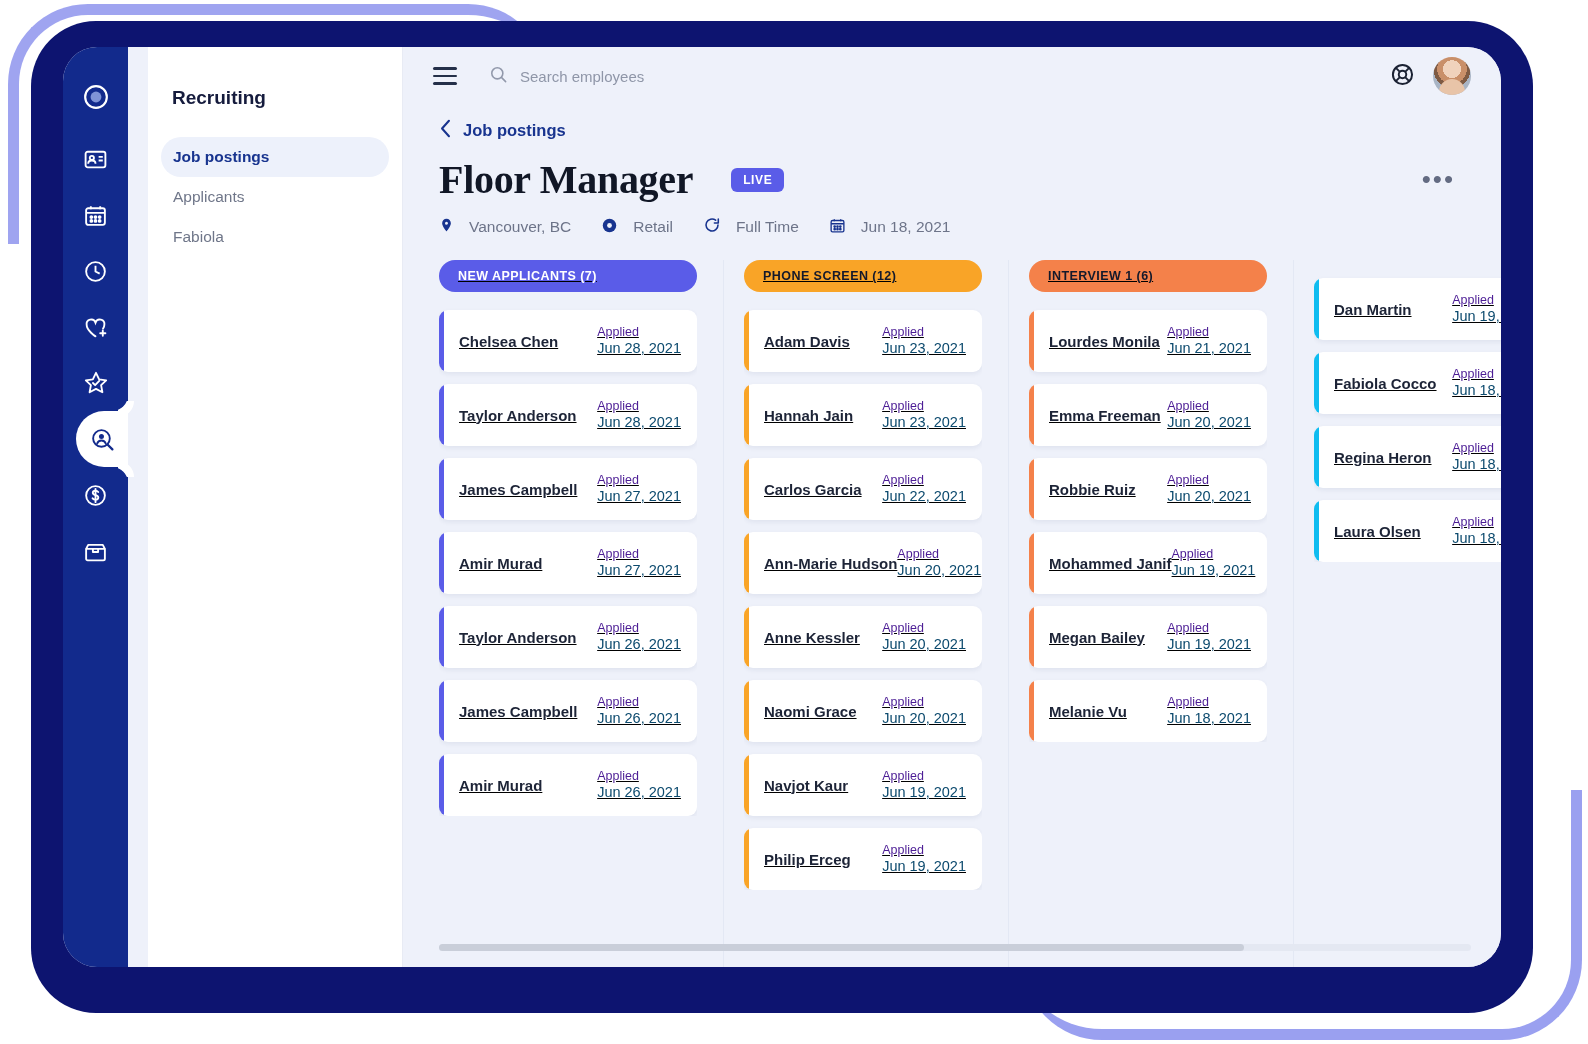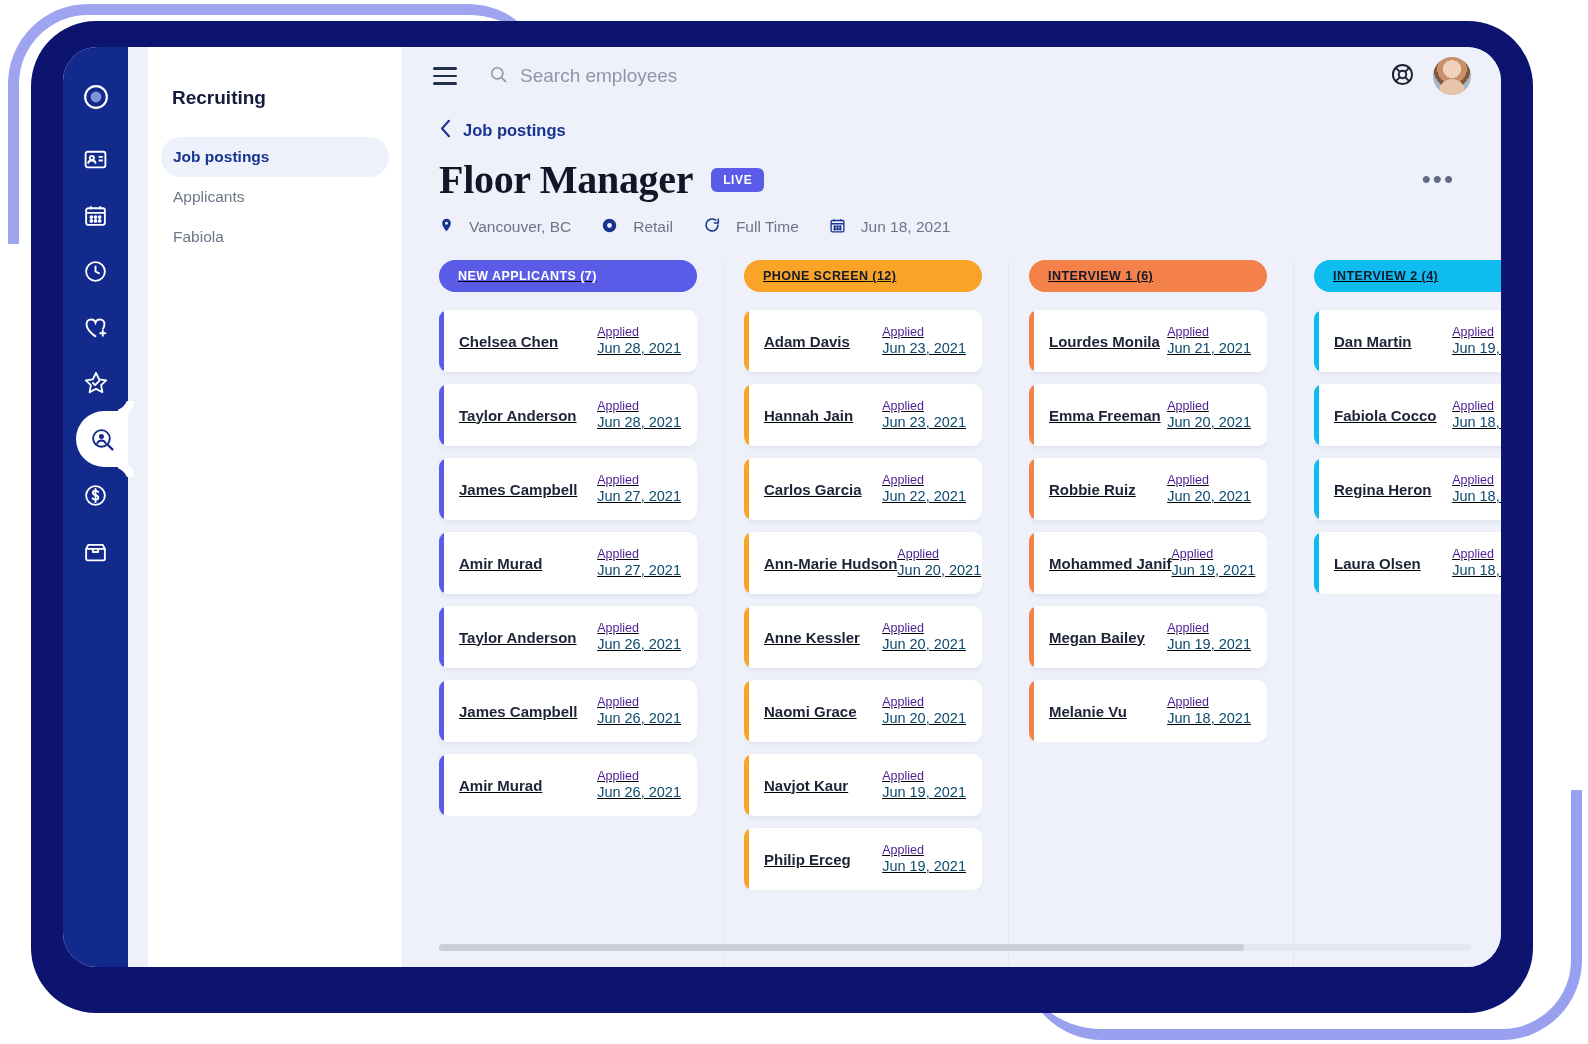--- a/index.html
+++ b/index.html
@@ -139,21 +139,21 @@
     display: flex;
     align-items: center;
     padding: 0 30px 0 30px;
     flex: 0 0 58px;
   }
   .hamburger { width: 24px; display: flex; flex-direction: column; gap: 5px; cursor: pointer; }
   .hamburger span { display:block; height: 2.4px; background:#243049; border-radius: 2px; }
   .search-wrap { display:flex; align-items:center; gap: 12px; margin-left: 32px; flex: 1 1 auto; }
   .search-input {
     border: none; background: transparent; outline: none;
-    font-family: inherit; font-size: 19px; color: #8b5cf6;
+    font-family: inherit; font-size: 15px; color: #8b5cf6;
     width: 340px;
   }
   .search-input::placeholder { color: #8f96a8; }
   .topbar-right { display:flex; align-items:center; gap: 18px; }
   .avatar {
     width: 38px; height: 38px; border-radius: 50%;
     background: radial-gradient(circle at 50% 32%, #f0d2bc 0 28%, #c98f69 28% 46%, #7e5a43 46% 58%, #a8b4c4 58% 100%);
     overflow: hidden; position: relative;
   }
   .avatar::after {
@@ -164,21 +164,21 @@
 
   
   .content { flex: 1 1 auto; padding: 14px 0 0 36px; min-height: 0; display:flex; flex-direction:column; }
 
   .breadcrumb {
     display: flex; align-items: center; gap: 11px;
     font-size: 16.5px; font-weight: 700; color: #18348f;
     margin-bottom: 14px;
   }
 
-  .title-row { display:flex; align-items:center; }
+  .title-row { display:flex; align-items:center;gap:20px; }
   .page-title {
     font-family: "Liberation Serif", serif;
     font-size: 40px; font-weight: 700; color: #111726;
     letter-spacing: -.3px;
   }
   .live-badge {
     margin-left: 18px;
     background: #5a5ce8; color:#fff;
     font-size: 12px; font-weight: 700; letter-spacing: .6px;
     padding: 5px 12px; border-radius: 6px;
@@ -631,21 +631,20 @@
                   <div class="card-bar" style="background: rgb(244, 129, 74);"></div>
                   <div class="card-name">Melanie Vu</div>
                   <div class="card-meta">
                     <div class="card-applied">Applied</div>
                     <div class="card-date">Jun 18, 2021</div>
                   </div>
                 </div>
               </div>
             </div>
             <div class="column">
-              <div class="col-head dark-text" style="background: rgb(15, 188, 240);">INTERVIEW 2 (4)</div>
               <div class="col-body">
                 <div class="card">
                   <div class="card-bar" style="background: rgb(15, 188, 240);"></div>
                   <div class="card-name">Dan Martin</div>
                   <div class="card-meta">
                     <div class="card-applied">Applied</div>
                     <div class="card-date">Jun 19, 2021</div>
                   </div>
                 </div>
                 <div class="card">

